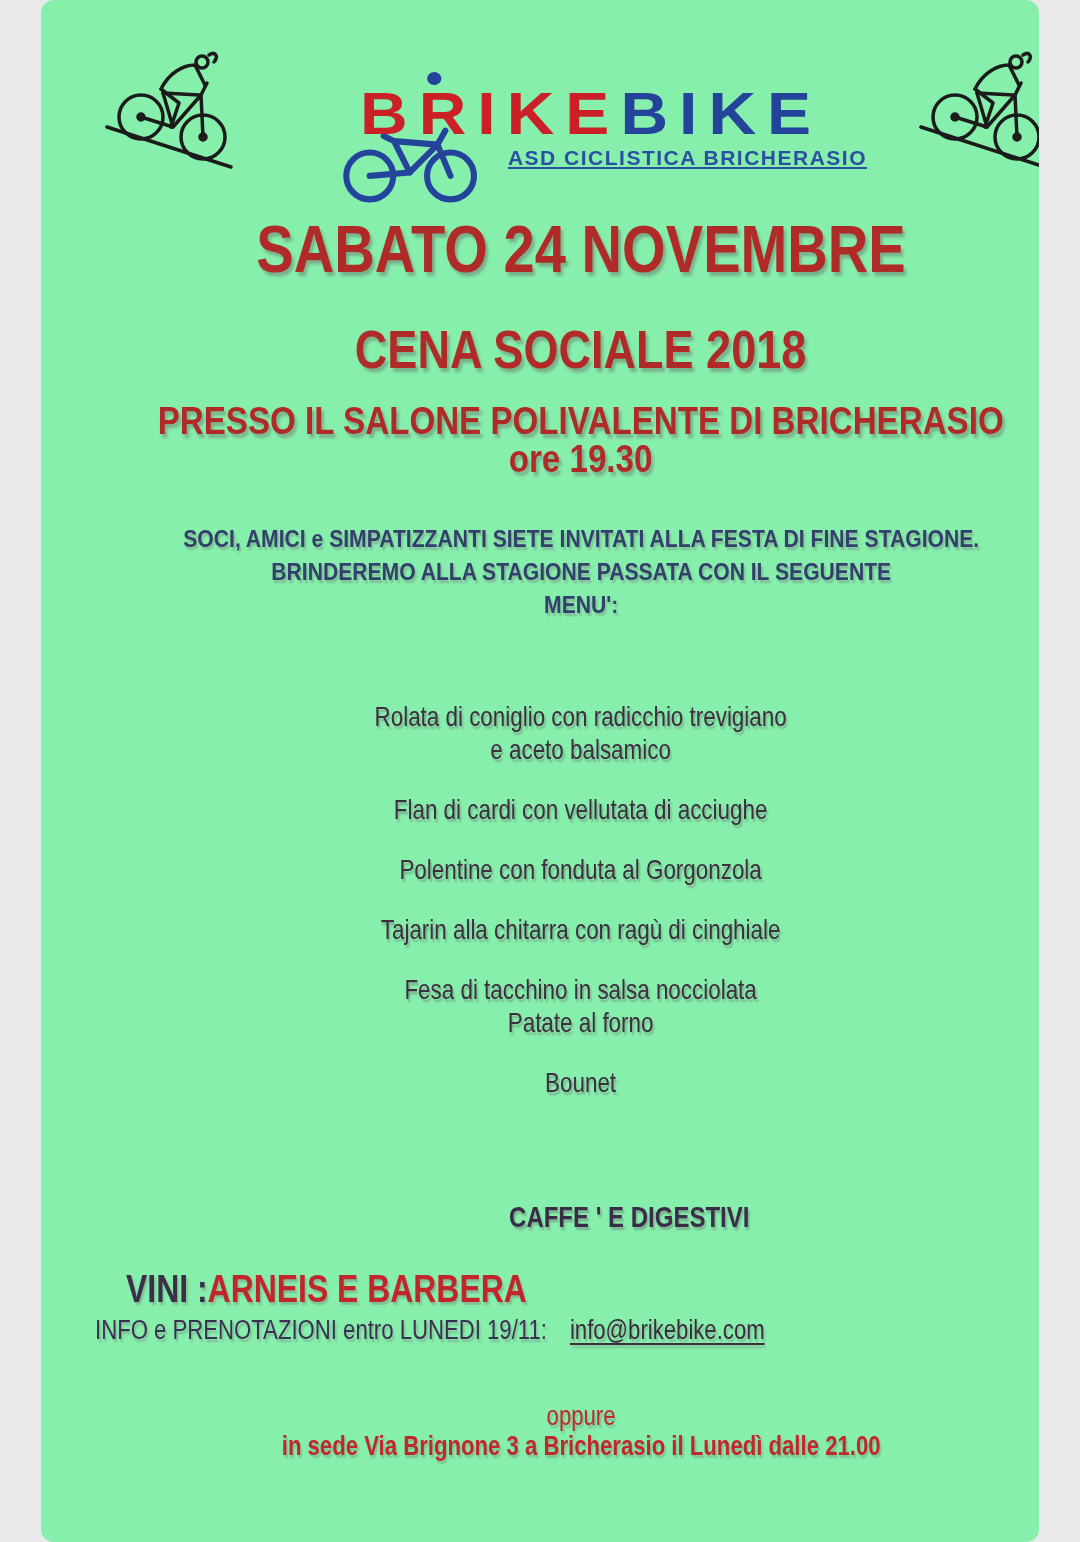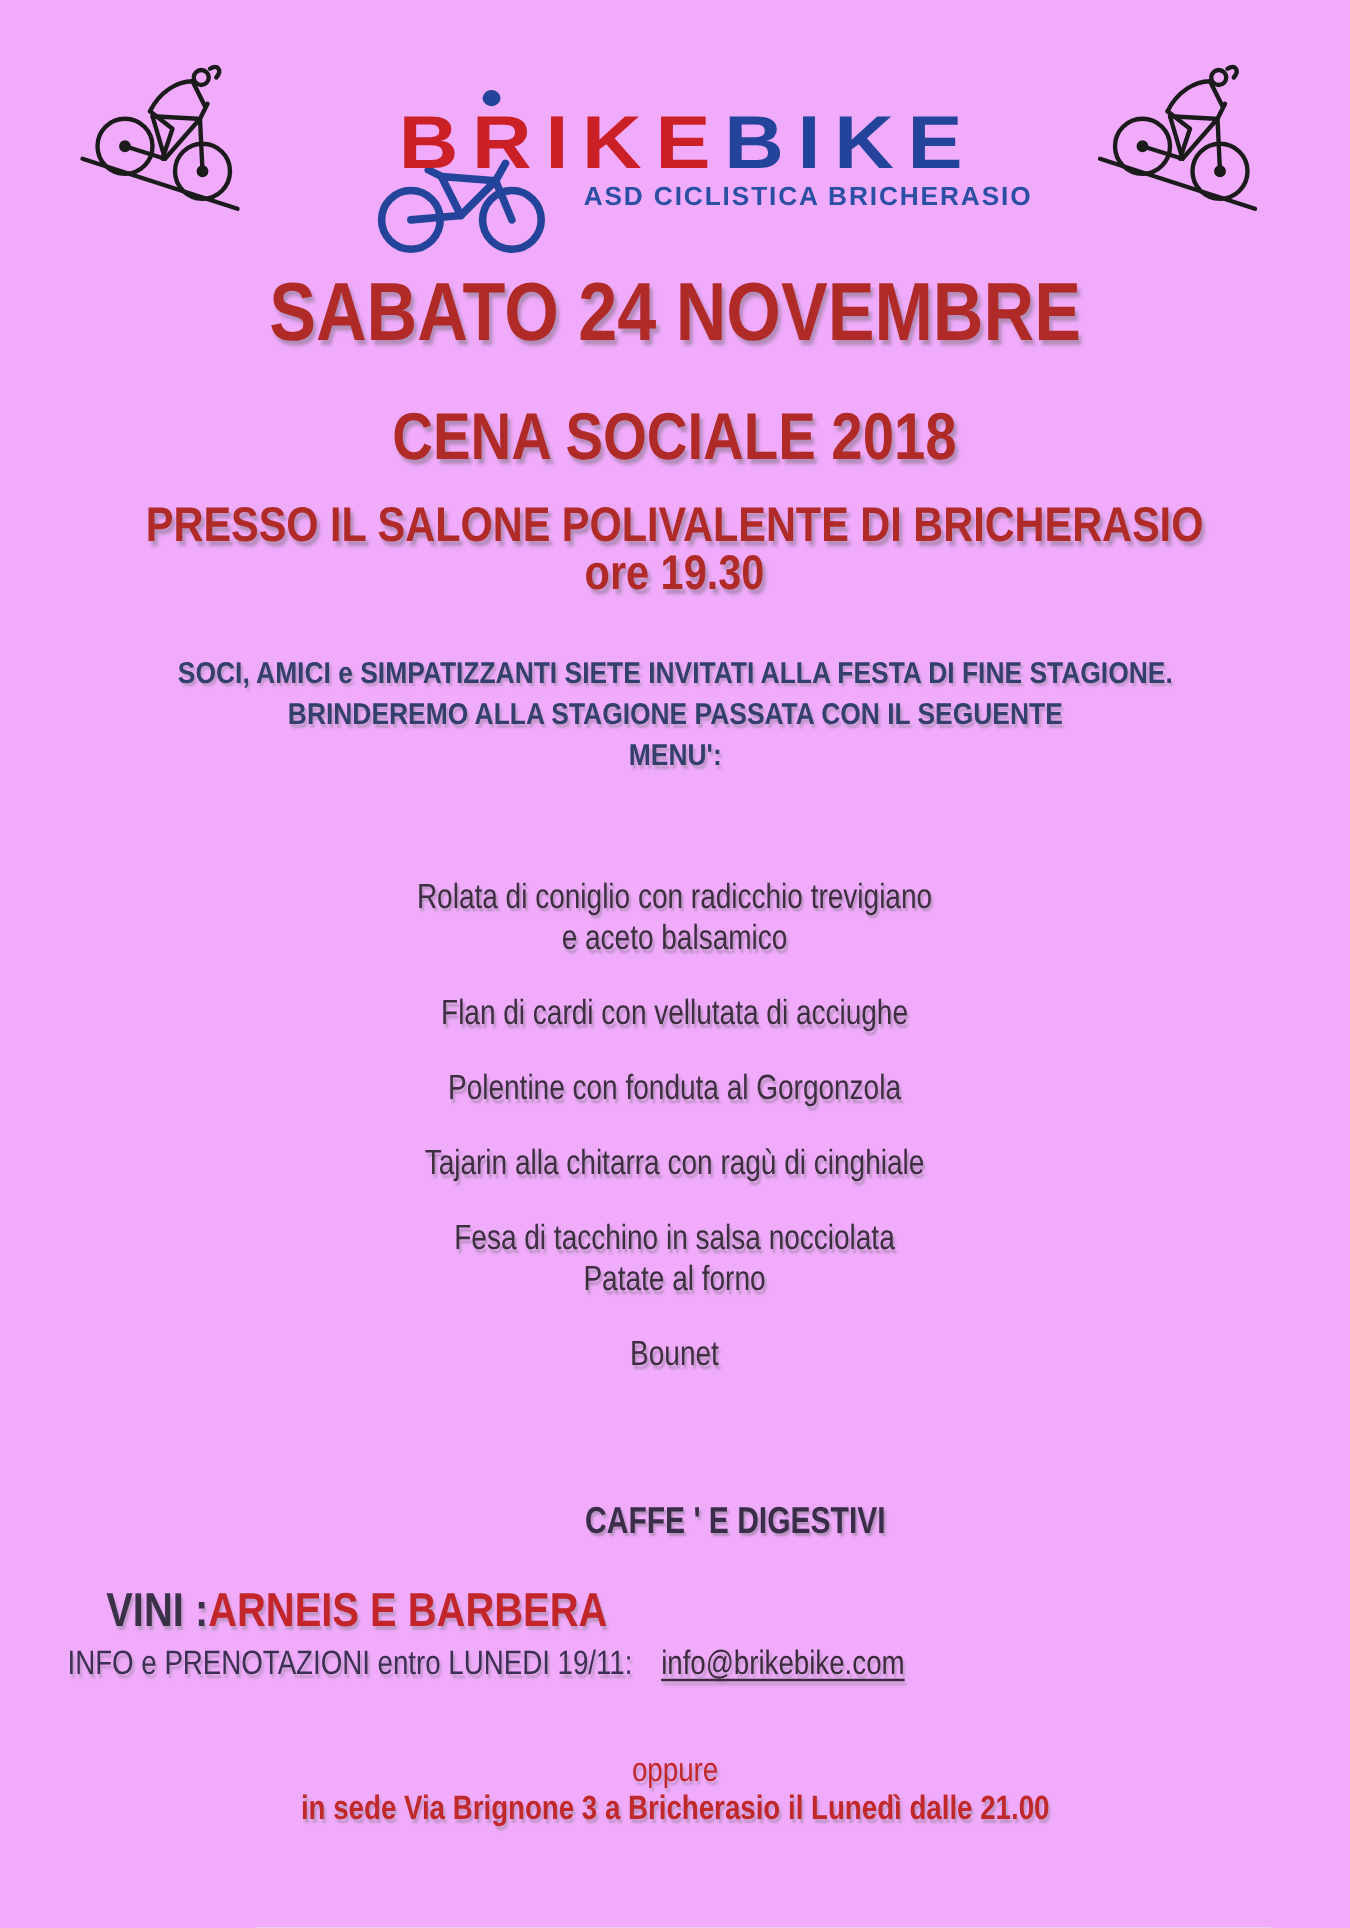--- a/index.html
+++ b/index.html
@@ -1,22 +1,23 @@
 <!DOCTYPE html>
 <html><head>
 <meta charset="utf-8">
 <style>
   html,body{margin:0;padding:0;background:#e9e9e9;}
   .page{
     position:relative;
-    width:1080px;height:1542px;
+    width:998px;height:1542px;
     margin:0 auto;
-    background:#f0abfc;
+    background:#86efac;
     overflow:hidden;
     font-family:"Liberation Sans",sans-serif;
+    border-radius:13px;
   }
   .abs{position:absolute;left:0;width:1080px;text-align:center;}
   .sqz{display:inline-block;transform:scaleX(0.85);transform-origin:50% 50%;white-space:nowrap;}
   .sqzL{display:inline-block;transform:scaleX(0.84);transform-origin:0 50%;white-space:nowrap;}
 
   
   .cyclist{position:absolute;top:42px;width:140px;height:134px;}
   .cyclist.left{left:58px;}
   .cyclist.right{left:872px;}
   .logo{position:absolute;left:260px;top:84px;width:580px;text-align:center;}
@@ -33,21 +34,21 @@
   .head-dot{
     position:absolute;top:-12px;left:8px;
     width:13px;height:13px;border-radius:50%;
     background:#24449c;
   }
   .logo-sub{
     position:relative;z-index:2;
     margin-top:2px;padding-right:14px;
     text-align:right;
     font-weight:700;font-size:21px;letter-spacing:1.5px;
-    color:#2b4fa2;white-space:nowrap;
+    color:#2b4fa2;white-space:nowrap;text-decoration:underline;
   }
   .logo-bike{position:absolute;left:34px;top:34px;width:152px;height:88px;z-index:1;}
 
   
   .red-head{
     color:#b02b28;font-weight:700;
     text-shadow:3px 4px 3px rgba(105,105,105,0.45);
   }
   .h-sabato{top:214px;font-size:66px;line-height:70px;}
   .h-cena{top:308px;font-size:53px;line-height:84px;}

